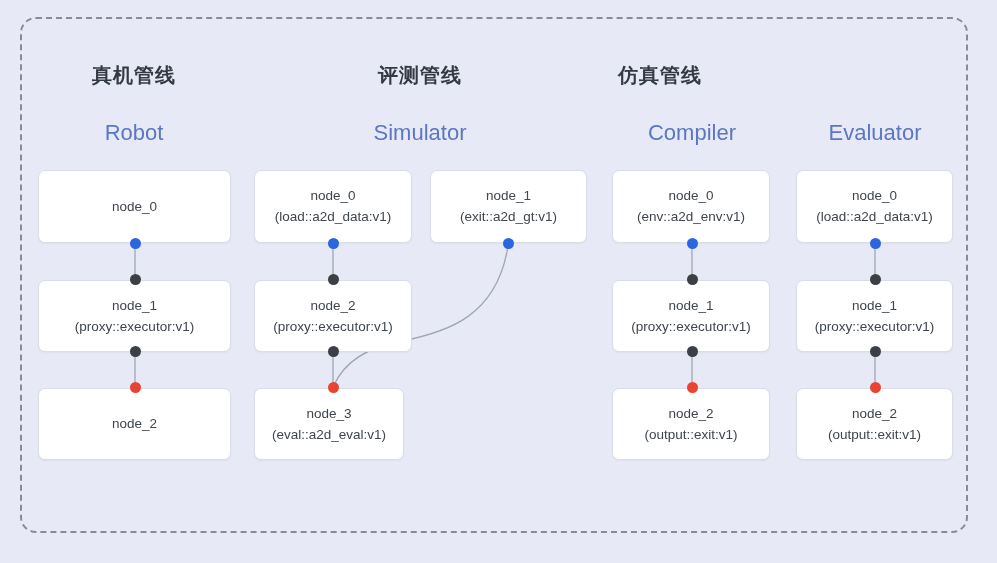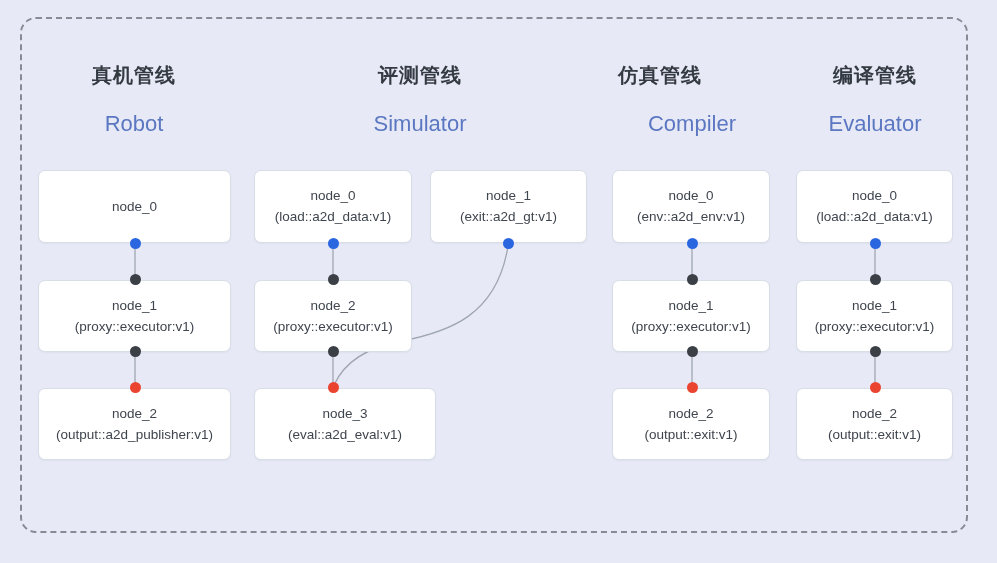--- a/index.html
+++ b/index.html
@@ -45,21 +45,21 @@
     font-size: 20px;
     font-weight: 700;
     letter-spacing: 1px;
     color: var(--header-cn, #343a42);
     white-space: nowrap;
     z-index: 2;
   }
   .title-en {
     position: absolute;
     transform: translateX(-50%);
-    top: 111px;
+    top: 120px;
     font-size: 22px;
     font-weight: 400;
     color: var(--header-en, #5b77c1);
     white-space: nowrap;
     z-index: 2;
   }
   .node {
     position: absolute;
     background: var(--box-bg, #ffffff);
     border: 1px solid var(--box-border, #d9dde6);
@@ -115,48 +115,46 @@
 
   <div class="title-cn" style="left:134px">真机管线</div>
   <div class="title-en" style="left:134px">Robot</div>
 
   <div class="title-cn" style="left:420px">评测管线</div>
   <div class="title-en" style="left:420px">Simulator</div>
 
   <div class="title-cn" style="left:660px">仿真管线</div>
   <div class="title-en" style="left:692px">Compiler</div>
 
-  <div class="title-cn" style="left:875px">编译管线</div>
   <div class="title-en" style="left:875px">Evaluator</div>
 
   <div class="node" style="left:38px;top:170px;width:193px;height:73px">
     <div class="node-name">node_0</div>
   </div>
   <div class="node" style="left:38px;top:280px;width:193px;height:72px">
     <div class="node-name">node_1</div>
     <div class="node-type">(proxy::executor:v1)</div>
   </div>
   <div class="node" style="left:38px;top:388px;width:193px;height:72px">
     <div class="node-name">node_2</div>
-    <div class="node-type">(output::a2d_publisher:v1)</div>
   </div>
 
   <div class="node" style="left:254px;top:170px;width:158px;height:73px">
     <div class="node-name">node_0</div>
     <div class="node-type">(load::a2d_data:v1)</div>
   </div>
   <div class="node" style="left:430px;top:170px;width:157px;height:73px">
     <div class="node-name">node_1</div>
     <div class="node-type">(exit::a2d_gt:v1)</div>
   </div>
   <div class="node" style="left:254px;top:280px;width:158px;height:72px">
     <div class="node-name">node_2</div>
     <div class="node-type">(proxy::executor:v1)</div>
   </div>
-  <div class="node" style="left:254px;top:388px;width:182px;height:72px">
+  <div class="node" style="left:254px;top:388px;width:150px;height:72px">
     <div class="node-name">node_3</div>
     <div class="node-type">(eval::a2d_eval:v1)</div>
   </div>
 
   <div class="node" style="left:612px;top:170px;width:158px;height:73px">
     <div class="node-name">node_0</div>
     <div class="node-type">(env::a2d_env:v1)</div>
   </div>
   <div class="node" style="left:612px;top:280px;width:158px;height:72px">
     <div class="node-name">node_1</div>

